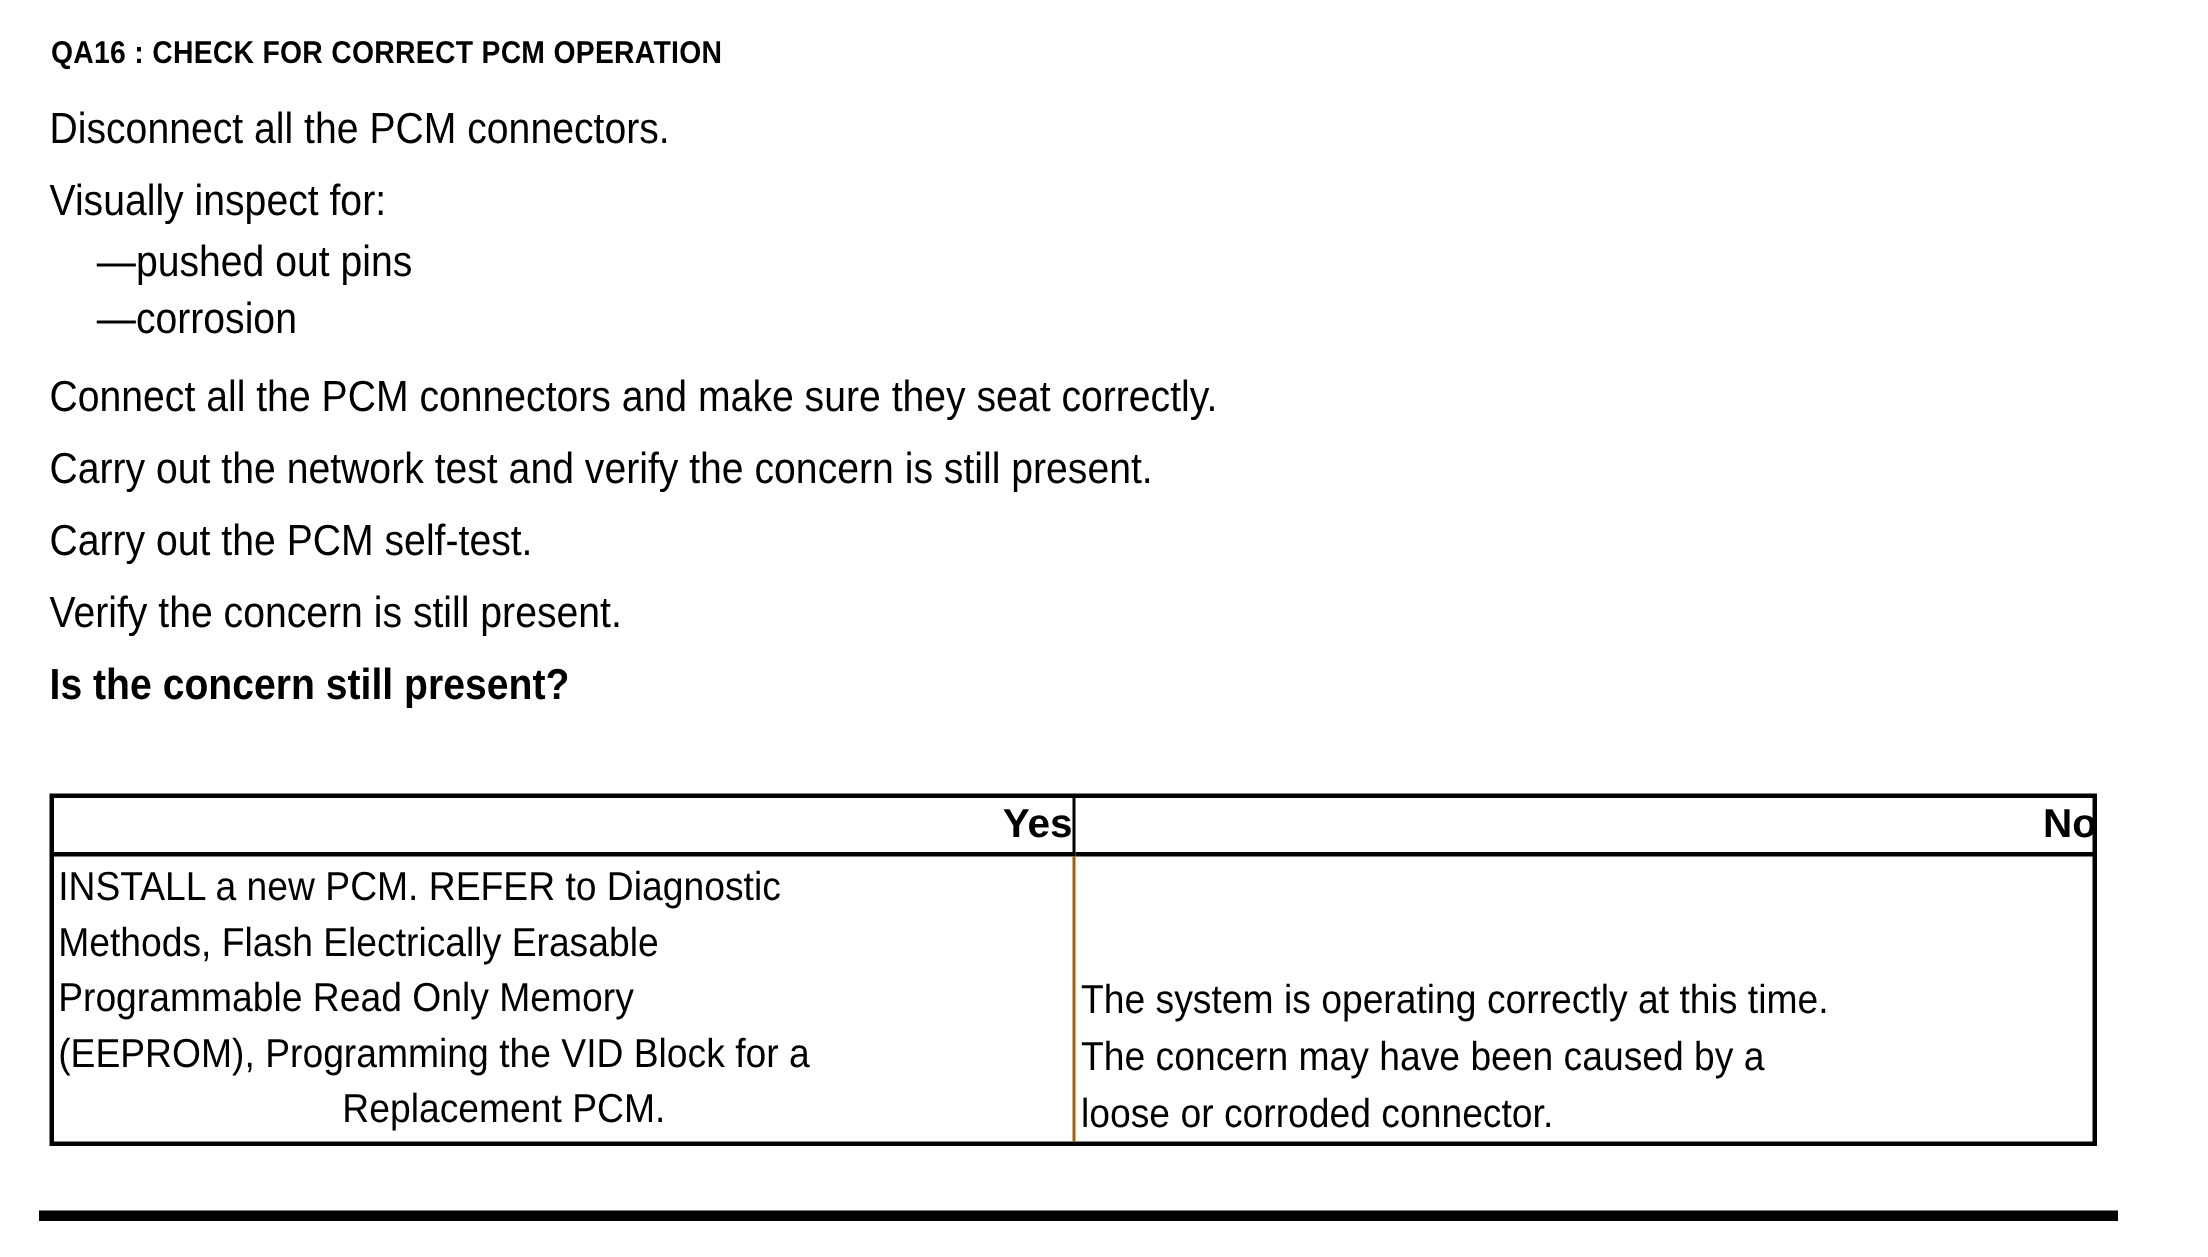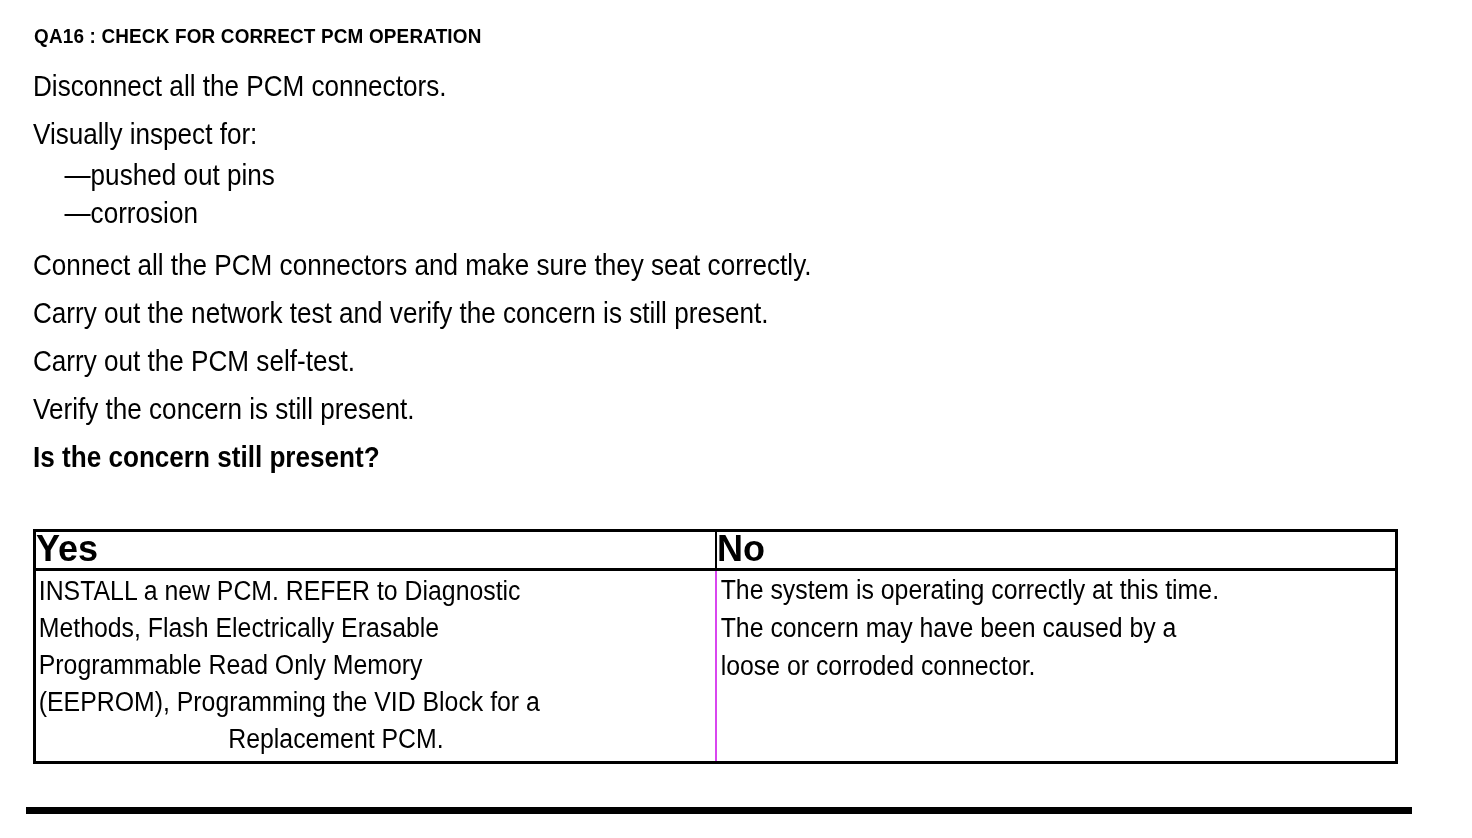--- a/index.html
+++ b/index.html
@@ -78,40 +78,40 @@
     border: 3px solid #000000;
     border-collapse: collapse;
     box-sizing: border-box;
   }
   .yn-table table {
     width: 100%;
     border-collapse: collapse;
     table-layout: fixed;
   }
   .yn-table th {
-    font-size: 36px;
+    font-size: 27px;
     font-weight: bold;
-    text-align: left;
+    text-align: right;
     padding: 2px 0 4px 0;
     border-bottom: 3px solid #000000;
     line-height: 30px;
   }
   .yn-table th.col-yes {
     width: 679px;
     border-right: 2px solid #000000;
   }
   .yn-table th.col-no {
     width: 681px;
   }
   .yn-table td {
     vertical-align: top;
     padding: 0;
   }
   .yn-table td.cell-yes {
-    border-right: 2px solid #d946ef;
+    border-right: 2px solid #a16207;
     height: 190px;
   }
   .cell-inner-yes {
     font-size: 27px;
     line-height: 37px;
     padding: 2px 0 0 3px;
     transform: scaleX(0.92);
     transform-origin: left top;
     white-space: nowrap;
   }
@@ -123,21 +123,21 @@
     font-size: 27px;
     line-height: 38px;
     padding: 0 0 0 4px;
     transform: scaleX(0.92);
     transform-origin: left center;
     white-space: nowrap;
   }
   .cell-no-wrap {
     height: 190px;
     display: flex;
-    align-items: flex-start;
+    align-items: flex-end;
   }
 
   
   .bottom-rule {
     position: absolute;
     left: 26px;
     top: 807px;
     width: 1386px;
     height: 7px;
     background: #000000;

